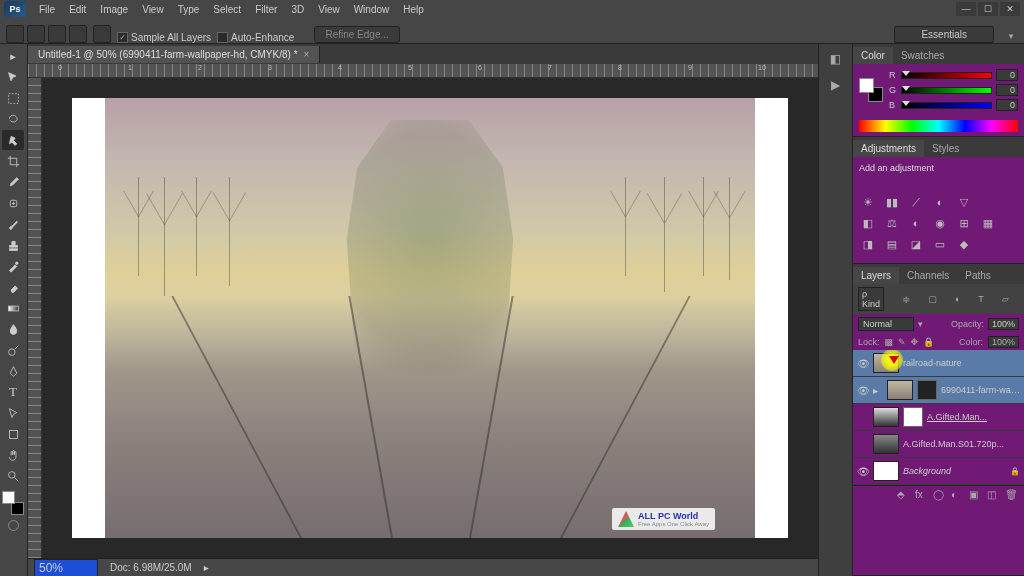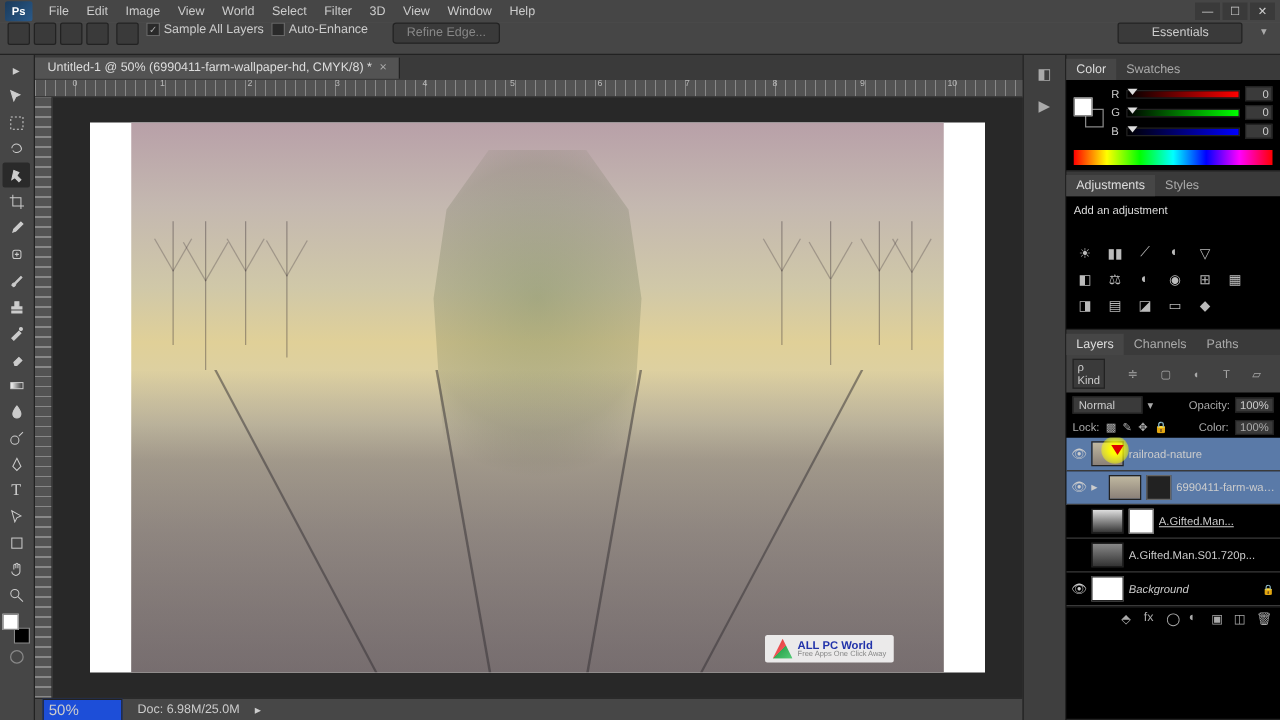--- a/index.html
+++ b/index.html
@@ -3,21 +3,21 @@
 <meta charset="utf-8">
 <style>
 *{margin:0;padding:0;box-sizing:border-box;font-family:"Segoe UI",Arial,sans-serif;user-select:none}
 body{width:1024px;height:576px;background:#535353;overflow:hidden;position:relative}
 .topbar{height:18px;background:#464646;display:flex;align-items:center;padding:0 4px}
 .logo{width:22px;height:16px;background:linear-gradient(135deg,#1a3a5a,#2a5a8a);border-radius:2px;display:flex;align-items:center;justify-content:center;color:#fff;font-size:9px;font-weight:bold;margin-right:6px}
 .menus{display:flex;gap:0}
 .menu-item{color:#ccc;font-size:10px;padding:2px 7px;cursor:pointer}
 .win-controls{margin-left:auto;display:flex;gap:2px}
 .win-btn{width:20px;height:14px;background:#3a3a3a;color:#ccc;font-size:9px;display:flex;align-items:center;justify-content:center;cursor:pointer}
-.optbar{height:26px;background:#464646;border-bottom:1px solid #222;display:flex;align-items:flex-start;padding:0 6px;gap:6px}
+.optbar{height:26px;background:#464646;border-bottom:1px solid #222;display:flex;align-items:flex-end;padding:0 6px;gap:6px}
 .optgrp{display:flex;align-items:center;gap:3px}
 .topt{width:18px;height:18px;background:#3a3a3a;border:1px solid #222;border-radius:2px}
 .chk{width:11px;height:11px;background:#2a2a2a;border:1px solid #666;display:inline-block}
 .chk.on::after{content:"✓";color:#aaa;font-size:8px;line-height:9px;display:block;text-align:center}
 .optlbl{color:#ccc;font-size:10px}
 .refbtn{background:#3a3a3a;color:#888;font-size:10px;padding:2px 10px;border:1px solid #222;border-radius:3px;margin-left:14px}
 .wspace{margin-left:auto;background:#3a3a3a;color:#ccc;font-size:10px;padding:2px 26px;border:1px solid #222;border-radius:2px}
 .ws-toggle{width:14px;height:14px;margin-left:4px;color:#aaa;font-size:9px;display:flex;align-items:center;justify-content:center}
 .main{position:absolute;top:44px;left:0;right:0;bottom:0;display:flex}
 .toolbox{width:28px;background:#464646;border-right:1px solid #222;display:flex;flex-direction:column;padding:2px;gap:1px}
@@ -54,21 +54,21 @@
 .tree::before{transform:rotate(30deg);transform-origin:bottom}
 .tree::after{transform:rotate(-30deg);transform-origin:bottom}
 .wm{position:absolute;bottom:8px;right:40px;background:rgba(255,255,255,.85);padding:3px 6px;display:flex;align-items:center;gap:4px;border-radius:2px}
 .wm-ico{width:16px;height:16px;background:linear-gradient(135deg,#d33,#e55 50%,#3a5 50%,#5c7);clip-path:polygon(0 100%,50% 0,100% 100%)}
 .wm-txt{font-size:9px;color:#23a;font-weight:bold}
 .wm-sub{font-size:6px;color:#888}
 .status{height:18px;background:#474747;border-top:1px solid #222;display:flex;align-items:center;padding:0 6px;gap:12px;font-size:10px;color:#ccc}
 .zoom-in{background:#1d4ed8;color:#ccc;border:1px solid #222;font-size:12px;padding:1px 4px;width:64px}
 .right-dock{width:34px;background:#3f3f3f;border-left:1px solid #222;display:flex;flex-direction:column;align-items:center;padding:6px 0;gap:8px}
 .dock-ico{width:20px;height:18px;color:#aaa;display:flex;align-items:center;justify-content:center;font-size:12px;cursor:pointer}
-.panels{width:172px;background:#000000;border-left:1px solid #222;display:flex;flex-direction:column;font-size:10px;color:#ccc}
+.panels{width:172px;background:#701a75;border-left:1px solid #222;display:flex;flex-direction:column;font-size:10px;color:#ccc}
 .pnl{border-bottom:1px solid #222}
 .pnl-tabs{height:20px;background:#3a3a3a;display:flex;align-items:flex-end}
 .ptab{padding:3px 8px;color:#aaa;cursor:pointer}
 .ptab.active{background:#464646;color:#ddd}
 .pnl-body{padding:5px 6px}
 .color-body{display:flex;gap:6px;align-items:center}
 .mini-swatch{width:24px;height:24px;position:relative}
 .mini-swatch .f{position:absolute;width:15px;height:15px;background:#fff;border:1px solid #888;top:0;left:0}
 .mini-swatch .b{position:absolute;width:15px;height:15px;background:#000;border:1px solid #888;bottom:0;right:0}
 .sliders{flex:1;display:flex;flex-direction:column;gap:3px}
@@ -114,21 +114,21 @@
 </head>
 <body>
 
 <div class="topbar">
   <div class="logo">Ps</div>
   <div class="menus">
     <div class="menu-item">File</div>
     <div class="menu-item">Edit</div>
     <div class="menu-item">Image</div>
     <div class="menu-item">View</div>
-    <div class="menu-item">World</div>
+    <div class="menu-item">Type</div>
     <div class="menu-item">Select</div>
     <div class="menu-item">Filter</div>
     <div class="menu-item">3D</div>
     <div class="menu-item">View</div>
     <div class="menu-item">Window</div>
     <div class="menu-item">Help</div>
   </div>
   <div class="win-controls">
     <div class="win-btn">—</div>
     <div class="win-btn">☐</div>

